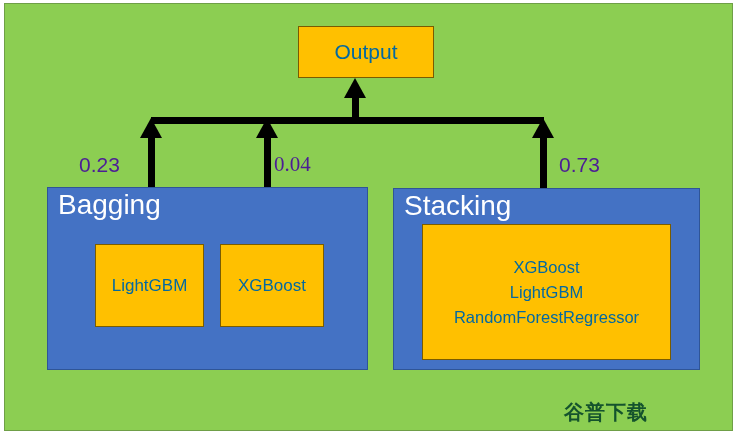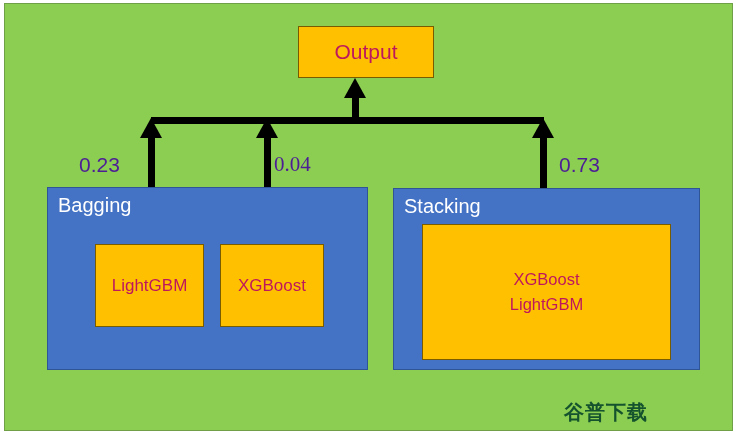--- a/index.html
+++ b/index.html
@@ -29,33 +29,33 @@
 
   
   .amber-box {
     position: absolute;
     background: #FFC000;
     border: 1px solid #7a5c00;
     box-sizing: border-box;
     display: flex;
     align-items: center;
     justify-content: center;
-    color: #be185d;
+    color: #0369a1;
     text-align: center;
   }
   .blue-box {
     position: absolute;
     background: #4472C4;
     border: 1px solid #2f5597;
     box-sizing: border-box;
   }
   .group-label {
     position: absolute;
     color: #ffffff;
-    font-size: 20px;
+    font-size: 28px;
     line-height: 22px;
     white-space: nowrap;
   }
 
   #output-box {
     left: 293px;
     top: 22px;
     width: 136px;
     height: 52px;
     font-size: 21px;
@@ -198,18 +198,19 @@
     <div class="amber-box" id="xgboost-box">
       <span>XGBoost</span>
     </div>
 
     <div class="blue-box" id="stacking-box"></div>
     <div class="group-label" id="stacking-label">Stacking</div>
 
     <div class="amber-box" id="stacking-models-box">
       <span class="model-line">XGBoost</span>
       <span class="model-line">LightGBM</span>
+      <span class="model-line">RandomForestRegressor</span>
     </div>
 
     <div id="watermark">谷普下载</div>
 
   </div>
 </div>
 
 </body></html>

